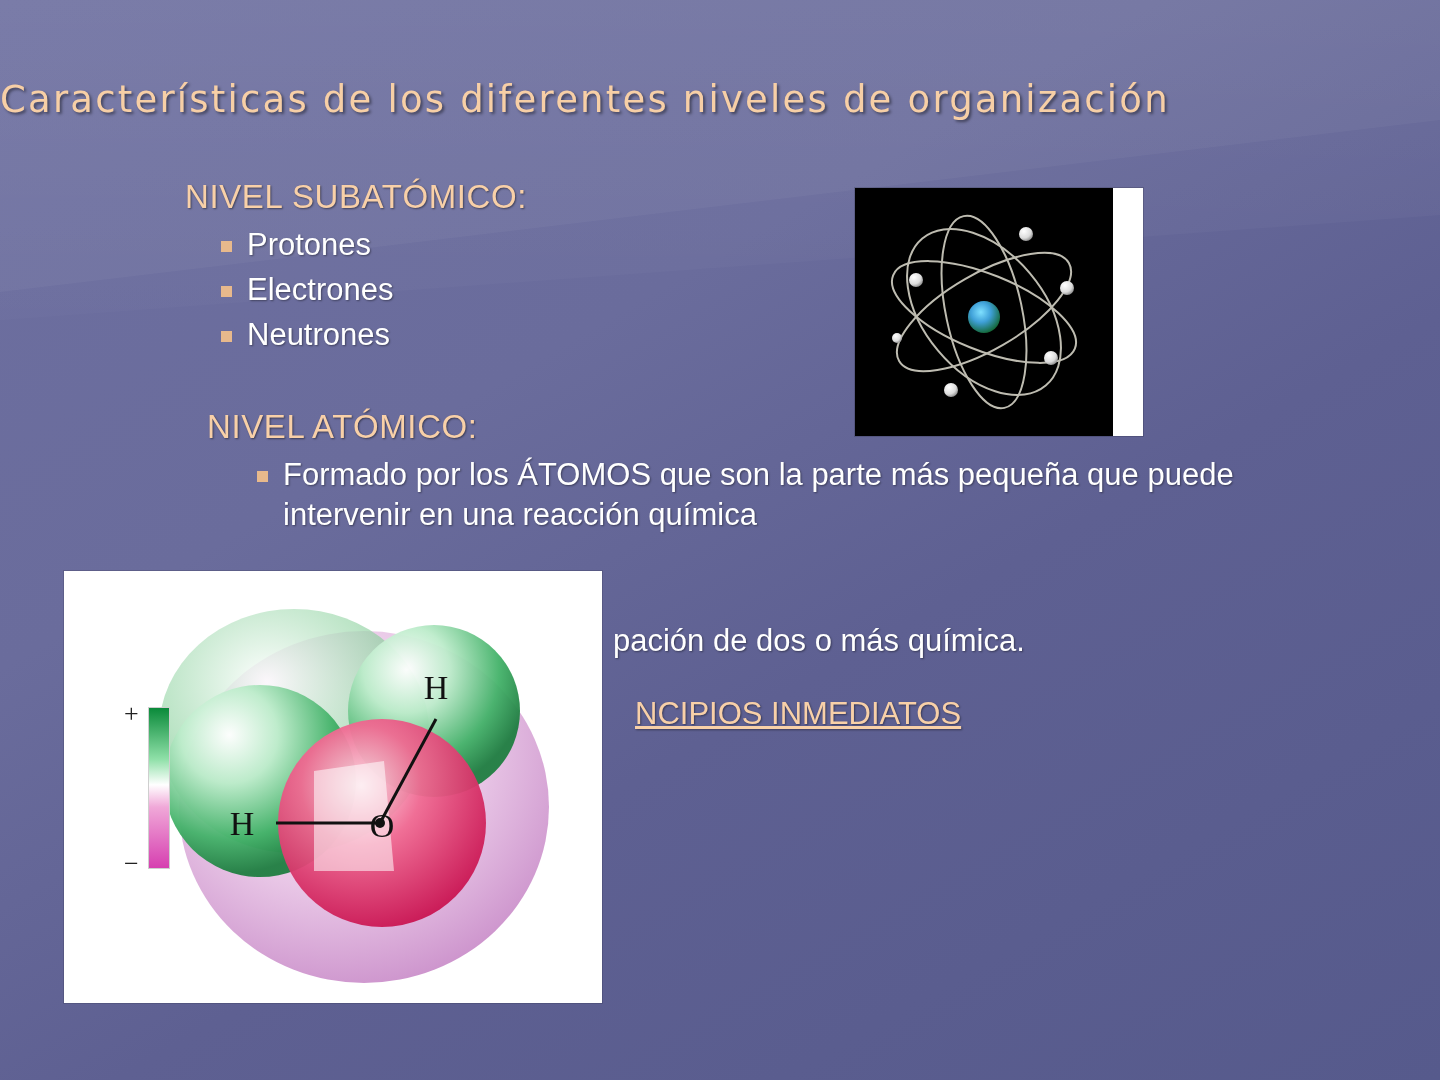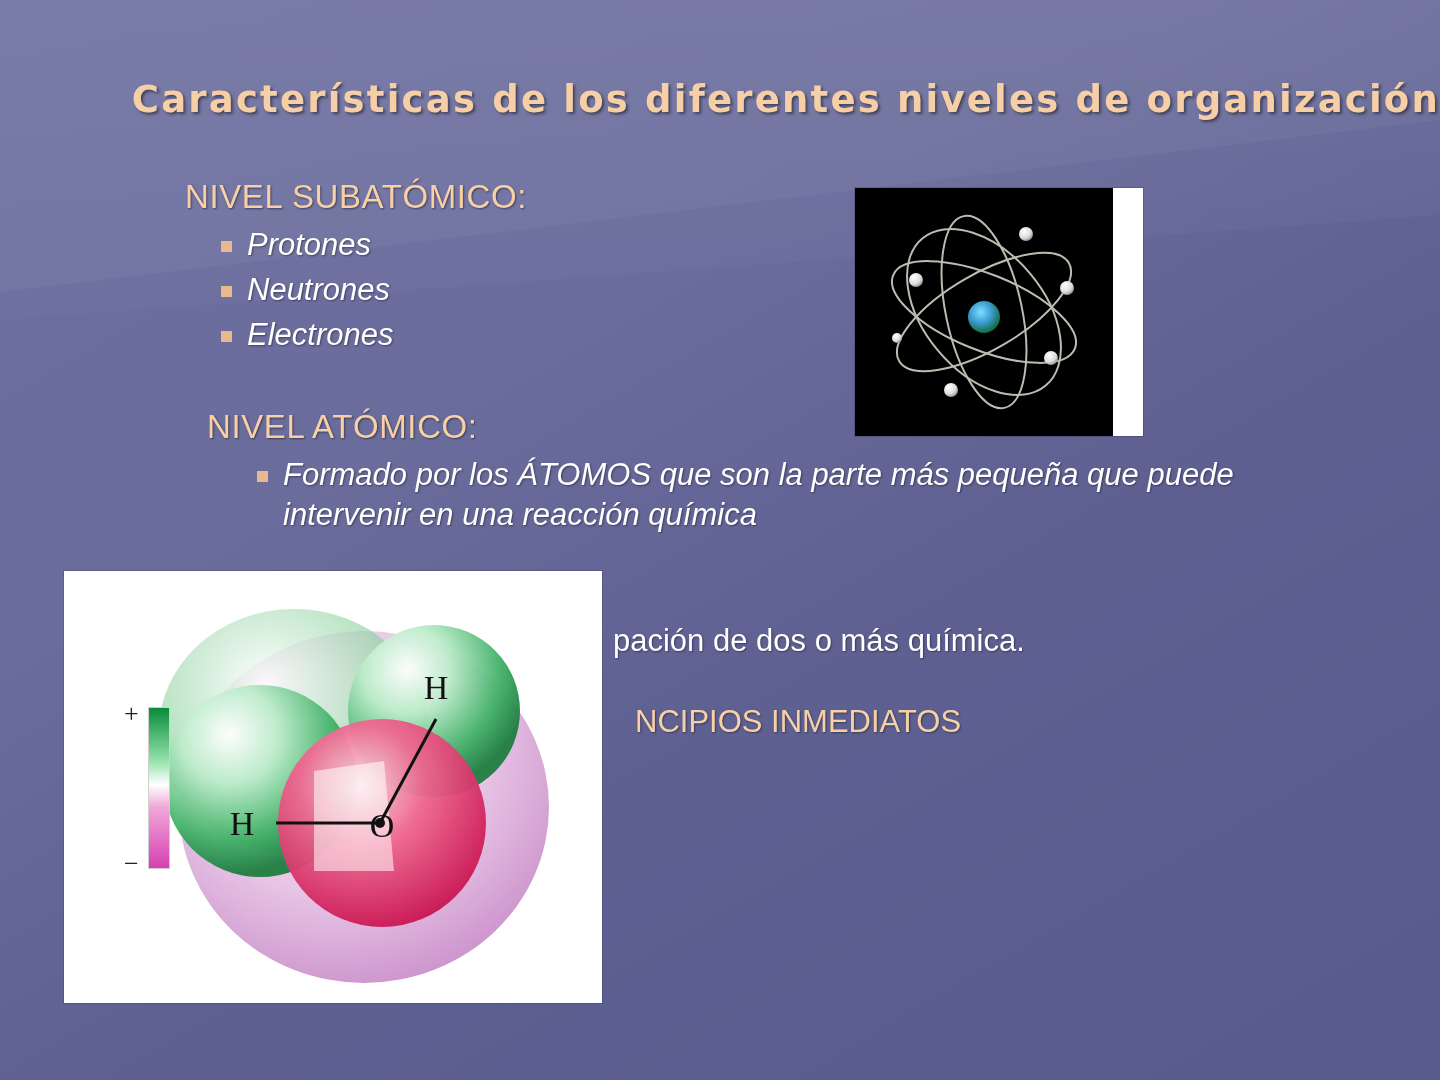--- a/index.html
+++ b/index.html
@@ -33,23 +33,23 @@
     height: 300px;
     background: rgba(255,255,255,0.04);
     clip-path: polygon(0 0, 100% 0, 100% 120px, 0 292px);
   }
 
   .title {
     position: absolute;
     top: 78px;
     left: 0;
     width: 100%;
-    text-align: right;
+    text-align: left;
     font-size: 37px;
-    font-weight: bold;
+    font-weight: normal;
     letter-spacing: 2.2px;
     color: #f7cfa6;
     text-shadow: 2px 2px 3px rgba(0,0,0,0.45);
     font-family: "DejaVu Sans", sans-serif;
   }
 
   .body-text {
     position: absolute;
     left: 185px;
     top: 176px;
@@ -66,21 +66,20 @@
     letter-spacing: 0.6px;
     text-shadow: 1px 1px 2px rgba(0,0,0,0.45);
     margin: 0 0 6px 0;
   }
   .heading.second { margin-top: 50px; margin-left: 22px;}
 
   ul.bullets {
     list-style: none;
     margin: 0 0 0 30px;
     padding: 0;
-    font-style: italic;
   }
   ul.bullets li {
     position: relative;
     padding-left: 32px;
     margin: 5px 0;
     font-size: 31px;
     color: #ffffff;
   }
   ul.bullets li::before {
     content: "";
@@ -154,32 +153,32 @@
   <div class="bg-band"></div>
   <div class="bg-band2"></div>
 
   <div class="title">Características de los diferentes niveles de organización</div>
 
   <div class="body-text">
 
     <p class="heading">NIVEL SUBATÓMICO:</p>
     <ul class="bullets">
       <li>Protones</li>
+      <li>Electrones</li>
       <li>Neutrones</li>
-      <li>Electrones</li>
     </ul>
 
     <p class="heading second">NIVEL ATÓMICO:</p>
     <ul class="bullets" style="margin-left:66px;">
       <li>Formado por los ÁTOMOS que son la parte más pequeña que puede intervenir en una reacción química</li>
     </ul>
 
     <div class="sub-block">
       <p class="sub-line" style="margin-top:86px; margin-left:368px;">pación de dos o más química.</p>
-      <p class="sub-line tight accent" style="margin-left:390px; margin-top:40px;">NCIPIOS INMEDIATOS</p>
+      <p class="sub-line tight accent" style="margin-left:390px; margin-top:32px;text-decoration:underline;">NCIPIOS INMEDIATOS</p>
     </div>
 
   </div>
 
   <div class="atom-figure">
     <div class="atom-inner">
       <svg width="258" height="248" viewBox="0 0 258 248">
         <defs>
           <radialGradient id="nuc" cx="40%" cy="35%" r="70%">
             <stop offset="0%" stop-color="#7fe0ff"></stop>

